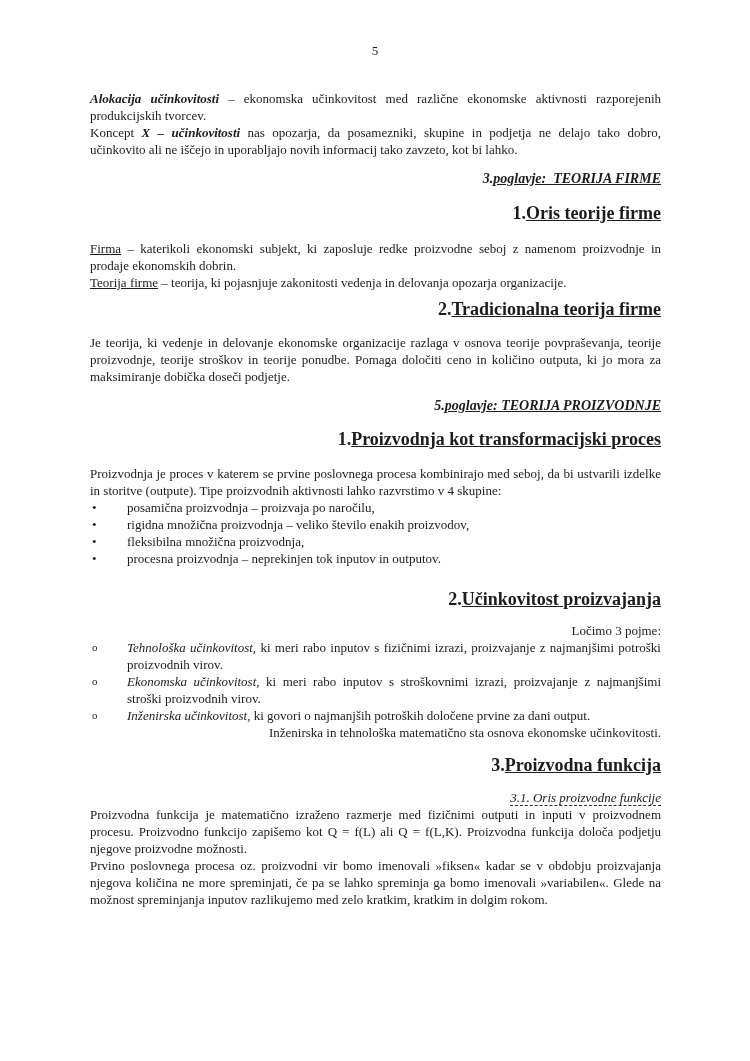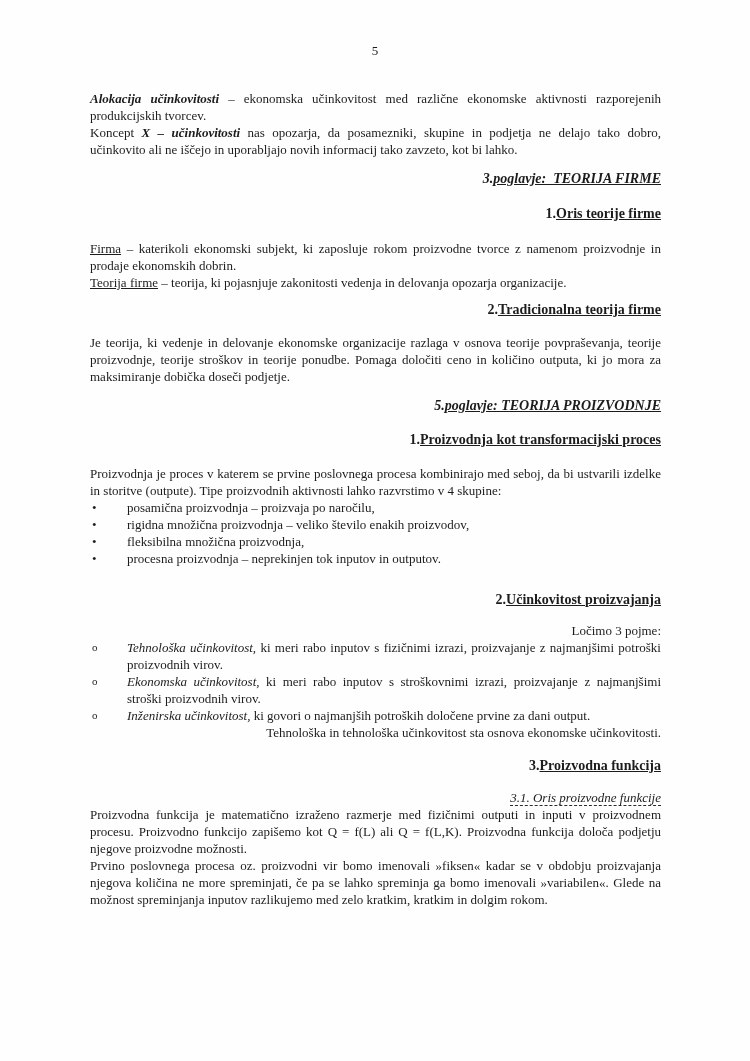--- a/index.html
+++ b/index.html
@@ -19,21 +19,21 @@
     text-align:center;font-size:13px;
   }
   .content{
     position:absolute;top:90px;left:90px;width:571px;
   }
   p{margin:0;padding:0;text-align:right;}
   ul{margin:0;padding:0;list-style:none;}
   .j{text-align:justify;}
   
   .chapter{font-size:14px;font-weight:bold;font-style:italic;}
-  .section{font-size:14px;font-weight:bold;}
+  .section{font-size:18px;font-weight:bold;}
   .num{display:inline-block;width:48px;}
   .title-u{text-decoration:underline;white-space:pre-wrap;}
   .subhead{font-style:italic;}
   .dash-u{border-bottom:1px dashed #2b2b2b;padding-bottom:0px;}
   .u{text-decoration:underline;}
   b{font-weight:bold;font-style:italic;}
   i{font-style:italic;}
   
   .blist li{position:relative;padding-left:37px;text-align:justify;}
   .blist .marker{position:absolute;left:2px;top:0;}
@@ -52,21 +52,21 @@
 
   <div class="content">
 
     <p class="j"><b>Alokacija učinkovitosti</b><span> – ekonomska učinkovitost med različne ekonomske aktivnosti razporejenih produkcijskih tvorcev.</span></p>
     <p class="j"><span>Koncept </span><b>X – učinkovitosti</b><span> nas opozarja, da posamezniki, skupine in podjetja ne delajo tako dobro, učinkovito ali ne iščejo in uporabljajo novih informacij tako zavzeto, kot bi lahko.</span></p>
 
     <p class="chapter mt12"><span class="num">3.</span><span class="title-u">poglavje:  TEORIJA FIRME</span></p>
 
     <p class="section mt18"><span class="num">1.</span><span class="title-u">Oris teorije firme</span></p>
 
-    <p class="j mt18"><span class="u">Firma</span><span> – katerikoli ekonomski subjekt, ki zaposluje rokom proizvodne tvorce z namenom proizvodnje in prodaje ekonomskih dobrin.</span></p>
+    <p class="j mt18"><span class="u">Firma</span><span> – katerikoli ekonomski subjekt, ki zaposluje redke proizvodne seboj z namenom proizvodnje in prodaje ekonomskih dobrin.</span></p>
     <p class="j"><span class="u">Teorija firme</span><span> – teorija, ki pojasnjuje zakonitosti vedenja in delovanja opozarja organizacije.</span></p>
 
     <p class="section mt10"><span class="num">2.</span><span class="title-u">Tradicionalna teorija firme</span></p>
     <p class="j mt16">Je teorija, ki vedenje in delovanje ekonomske organizacije razlaga v osnova teorije povpraševanja, teorije proizvodnje, teorije stroškov in teorije ponudbe. Pomaga določiti ceno in količino outputa, ki jo mora za maksimiranje dobička doseči podjetje.</p>
 
     <p class="chapter mt12"><span class="num">5.</span><span class="title-u">poglavje: TEORIJA PROIZVODNJE</span></p>
 
     <p class="section mt17"><span class="num">1.</span><span class="title-u">Proizvodnja kot transformacijski proces</span></p>
     <p class="j mt17">Proizvodnja je proces v katerem se prvine poslovnega procesa kombinirajo med seboj, da bi ustvarili izdelke in storitve (outpute). Tipe proizvodnih aktivnosti lahko razvrstimo v 4 skupine:</p>
 
@@ -78,21 +78,21 @@
     </ul>
 
     <p class="section mt13"><span class="num">2.</span><span class="title-u">Učinkovitost proizvajanja</span></p>
     <p class="mt14">Ločimo 3 pojme:</p>
 
     <ul class="blist olist">
       <li><span class="marker">o</span><i>Tehnološka učinkovitost,</i><span> ki meri rabo inputov s fizičnimi izrazi, proizvajanje z najmanjšimi potroški proizvodnih virov.</span></li>
       <li><span class="marker">o</span><i>Ekonomska učinkovitost,</i><span> ki meri rabo inputov s stroškovnimi izrazi, proizvajanje z najmanjšimi stroški proizvodnih virov.</span></li>
       <li><span class="marker">o</span><i>Inženirska učinkovitost,</i><span> ki govori o najmanjših potroških določene prvine za dani output.</span></li>
     </ul>
-    <p>Tehnološka in tehnološka učinkovitost sta osnova ekonomske učinkovitosti.</p>
+    <p>Inženirska in tehnološka matematično sta osnova ekonomske učinkovitosti.</p>
 
     <p class="section mt9"><span class="num">3.</span><span class="title-u">Proizvodna funkcija</span></p>
 
     <p class="subhead mt15"><span class="dash-u">3.1. Oris proizvodne funkcije</span></p>
     <p class="j">Proizvodna funkcija je matematično izraženo razmerje med fizičnimi outputi in inputi v proizvodnem procesu. Proizvodno funkcijo zapišemo kot Q = f(L) ali Q = f(L,K). Proizvodna funkcija določa podjetju njegove proizvodne možnosti.</p>
 
     <p class="j">Prvino poslovnega procesa oz. proizvodni vir bomo imenovali »fiksen« kadar se v obdobju proizvajanja njegova količina ne more spreminjati, če pa se lahko spreminja ga bomo imenovali »variabilen«. Glede na možnost spreminjanja inputov razlikujemo med zelo kratkim, kratkim in dolgim rokom.</p>
 
   </div>
 </div>

